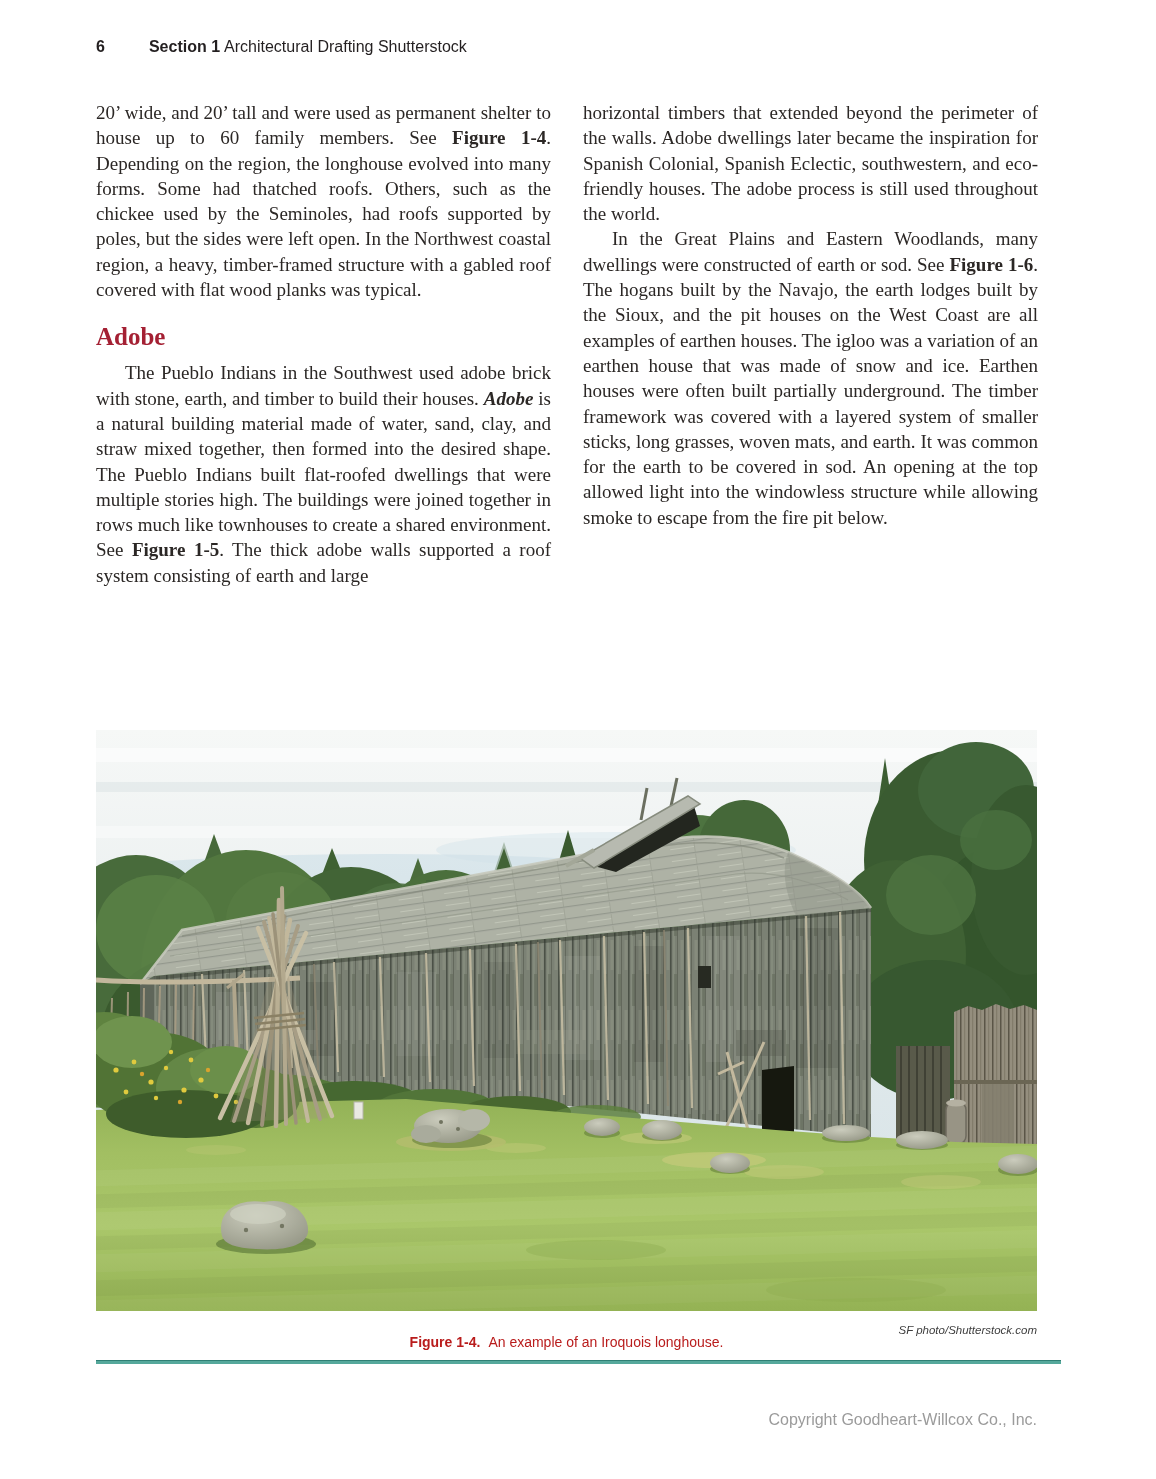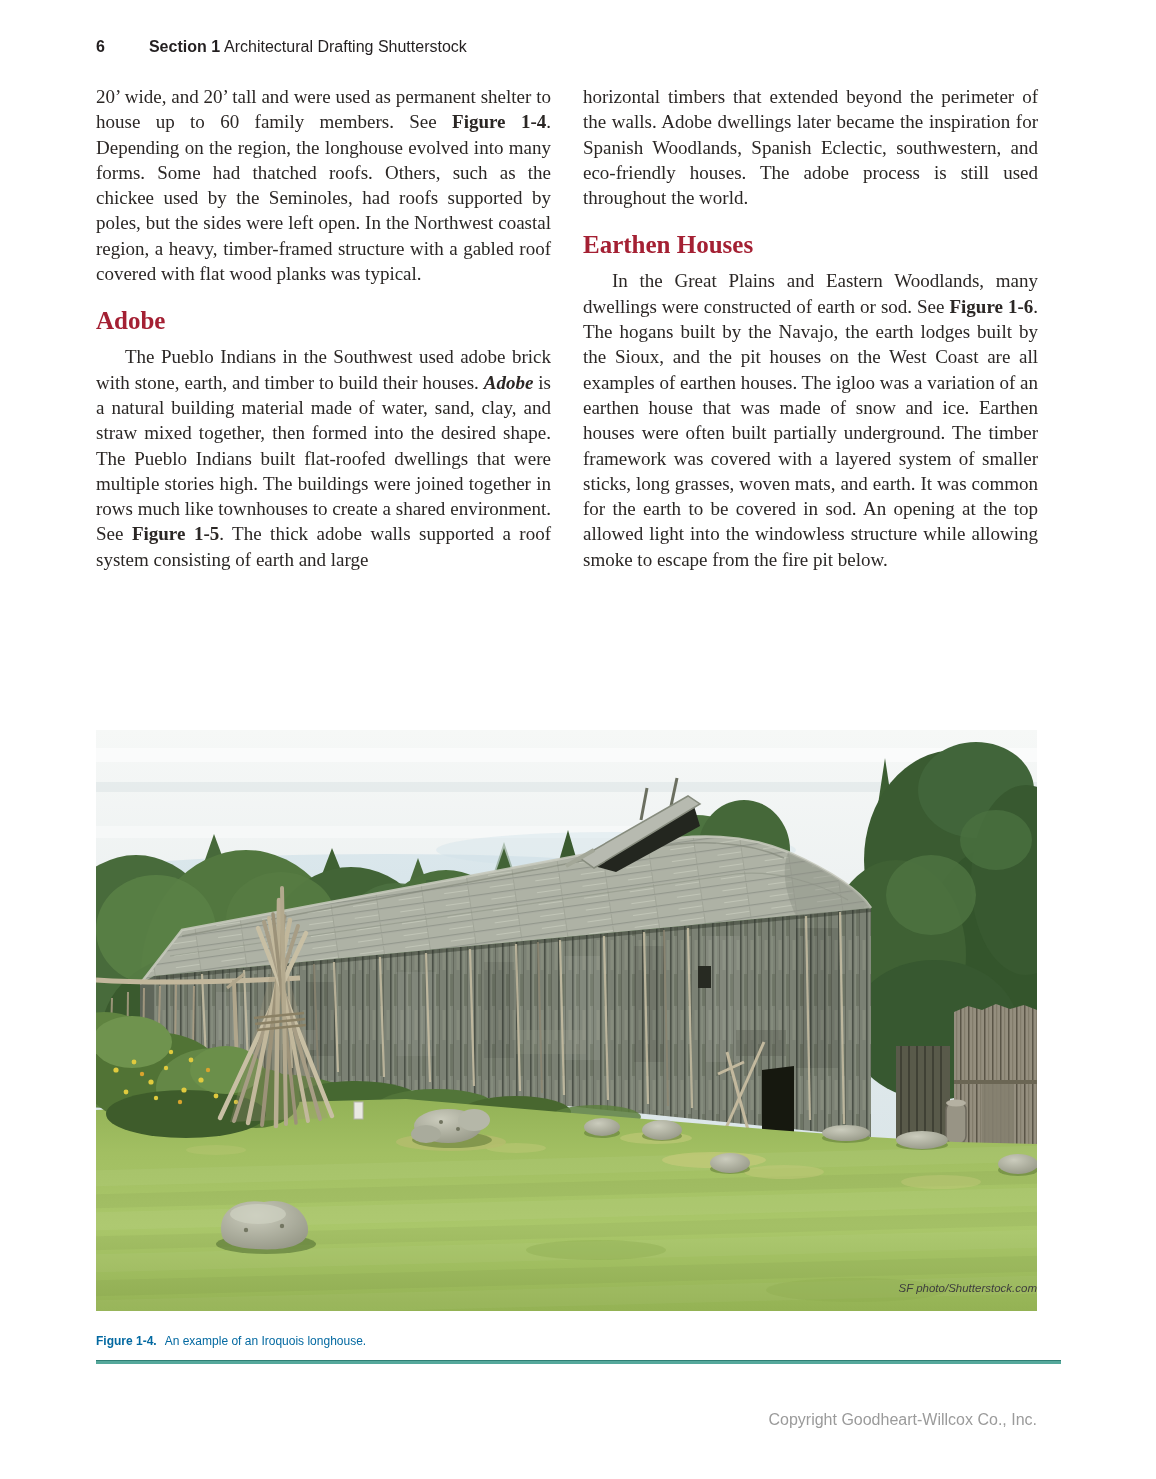--- a/index.html
+++ b/index.html
@@ -16,47 +16,47 @@
   
   .runhead{
     position:absolute;left:96px;top:38px;width:941px;
     font-family:"Liberation Sans",sans-serif;font-size:16px;color:#231f20;
     display:flex;align-items:baseline;
   }
   .runhead .folio{font-weight:bold;margin-right:44px;}
   .runhead .seclabel{font-weight:bold;margin-right:4px;}
   .runhead .sectitle{font-weight:normal;}
   
-  .col{position:absolute;top:84px;width:455px;}
+  .col{position:absolute;top:100px;width:455px;}
   .col.left{left:96px;}
   .col.right{left:583px;}
   p.body{
     margin:0;font-size:19px;line-height:25.3px;text-align:justify;
     hyphens:auto;-webkit-hyphens:auto;color:var(--ink);
   }
   p.body.indent{text-indent:29px;}
   h2.sechead{
     margin:21px 0 9px 0;font-family:"Liberation Serif",serif;
     font-size:25px;line-height:28px;font-weight:bold;color:var(--heading-red);
   }
   .rt-b{font-weight:bold;}
   .rt-i{font-style:italic;}
   
   .photo{
     position:absolute;left:96px;top:730px;width:941px;height:581px;overflow:hidden;
   }
   .photo svg{display:block;}
   .credit{
-    position:absolute;right:119px;top:1282px;
+    position:absolute;right:119px;top:1324px;
     font-family:"Liberation Sans",sans-serif;font-style:italic;
     font-size:11.5px;color:#3e3e3e;
   }
   .caption{
     position:absolute;left:96px;top:1334px;width:941px;
-    font-family:"Liberation Sans",sans-serif;font-size:12px;color:#0369a1;
+    font-family:"Liberation Sans",sans-serif;font-size:14px;color:#b91c1c;text-align:center;
   }
   .caption .cap-label{font-weight:bold;margin-right:8px;}
   .rule{
     position:absolute;left:96px;top:1360px;width:965px;height:3px;
     background:var(--rule-teal);border-top:1px solid #2f7f74;
   }
   .copyright{
     position:absolute;right:119px;top:1411px;
     font-family:"Liberation Sans",sans-serif;font-size:16px;color:var(--gray-copy);
   }
@@ -72,22 +72,21 @@
     <span class="sectitle">Architectural Drafting Shutterstock</span>
   </div>
 
   <div class="col left">
     <p class="body"><span>20’ wide, and 20’ tall and were used as permanent shelter to house up to 60 family members. See </span><span class="rt-b">Figure 1-4</span><span>. Depending on the region, the longhouse evolved into many forms. Some had thatched roofs. Others, such as the chickee used by the Seminoles, had roofs supported by poles, but the sides were left open. In the Northwest coastal region, a heavy, timber-framed structure with a gabled roof covered with flat wood planks was typical.</span></p>
     <h2 class="sechead">Adobe</h2>
     <p class="body indent"><span>The Pueblo Indians in the Southwest used adobe brick with stone, earth, and timber to build their houses. </span><span class="rt-b rt-i">Adobe</span><span> is a natural building material made of water, sand, clay, and straw mixed together, then formed into the desired shape. The Pueblo Indians built flat-roofed dwellings that were multiple stories high. The buildings were joined together in rows much like townhouses to create a shared environment. See </span><span class="rt-b">Figure 1-5</span><span>. The thick adobe walls supported a roof system consisting of earth and large</span></p>
   </div>
 
   <div class="col right">
-    <p class="body"><span>horizontal timbers that extended beyond the perimeter of the walls. Adobe dwellings later became the inspiration for Spanish Woodlands, Spanish Eclectic, southwestern, and eco-friendly houses. The adobe process is still used throughout the world.</span></p>
-    <h2 class="sechead">Earthen Houses</h2>
+    <p class="body"><span>horizontal timbers that extended beyond the perimeter of the walls. Adobe dwellings later became the inspiration for Spanish Colonial, Spanish Eclectic, southwestern, and eco-friendly houses. The adobe process is still used throughout the world.</span></p>
     <p class="body indent"><span>In the Great Plains and Eastern Woodlands, many dwellings were constructed of earth or sod. See </span><span class="rt-b">Figure 1-6</span><span>. The hogans built by the Navajo, the earth lodges built by the Sioux, and the pit houses on the West Coast are all examples of earthen houses. The igloo was a variation of an earthen house that was made of snow and ice. Earthen houses were often built partially underground. The timber framework was covered with a layered system of smaller sticks, long grasses, woven mats, and earth. It was common for the earth to be covered in sod. An opening at the top allowed light into the windowless structure while allowing smoke to escape from the fire pit below.</span></p>
   </div>
 
   <div class="photo" role="img" aria-label="Photograph of an Iroquois longhouse">
     <svg width="941" height="581" viewBox="0 0 941 581" xmlns="http://www.w3.org/2000/svg">
       <defs>
         <linearGradient id="skyGrad" x1="0" y1="0" x2="0" y2="1">
           <stop offset="0" stop-color="#f6f8f7"></stop>
           <stop offset="0.35" stop-color="#eef2f2"></stop>
           <stop offset="0.6" stop-color="#e2eaec"></stop>

